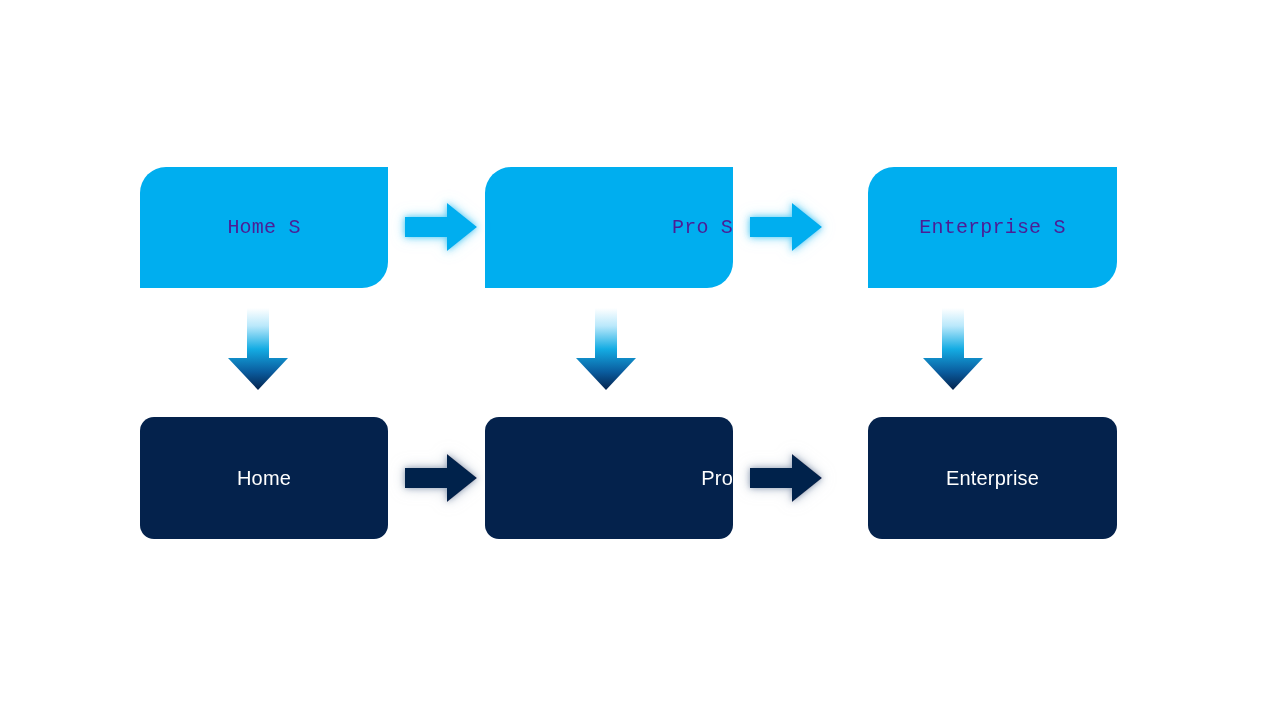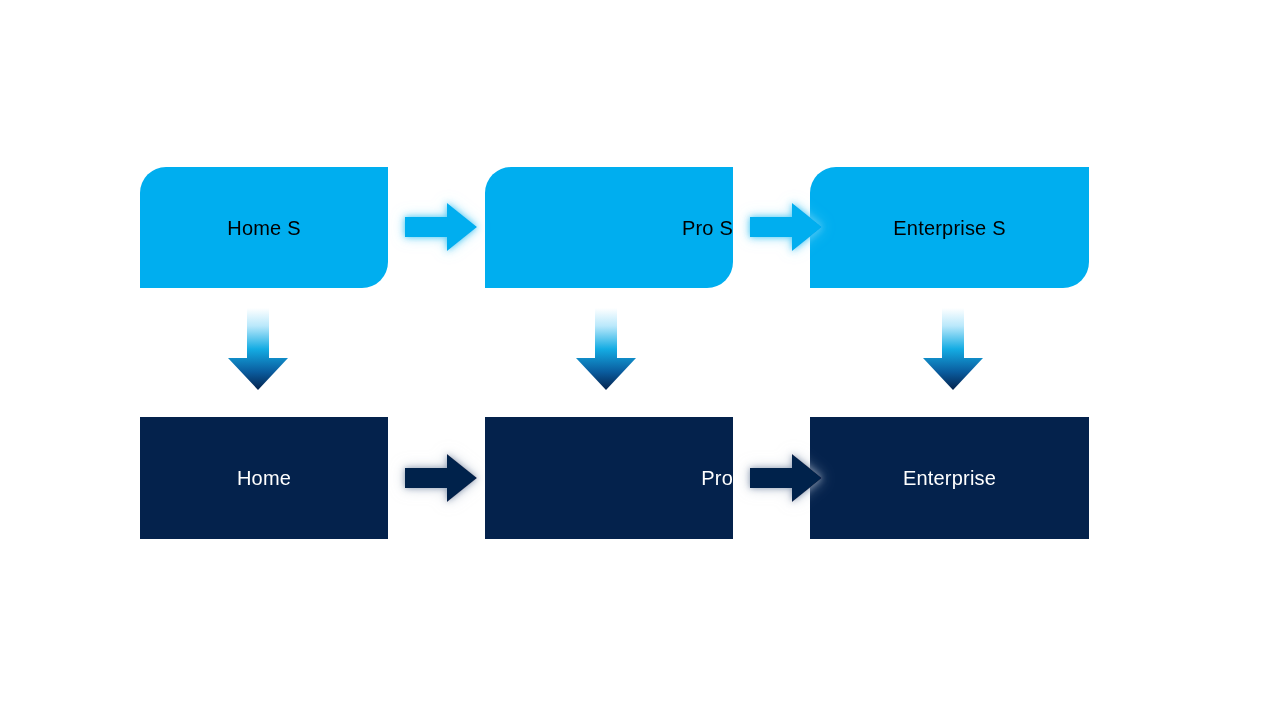--- a/index.html
+++ b/index.html
@@ -28,51 +28,53 @@
     background: #00aeef;
     border-top-left-radius: 26px;
     border-bottom-right-radius: 26px;
     border-top-right-radius: 0;
     border-bottom-left-radius: 0;
     display: flex;
     align-items: center;
     justify-content: center;
   }
   .tier-card-top .card-label {
-    color: #000000;
+    color: #4c1d95;
     font-size: 20px;
     font-weight: 400;
     letter-spacing: 0.2px;
     line-height: 1;
     white-space: nowrap;
+    font-family: Liberation Mono, monospace;
   }
 
   
   .tier-card-bottom {
     position: absolute;
     top: 417px;
     height: 122px;
     background: #04224c;
     display: flex;
     align-items: center;
     justify-content: center;
+    border-radius: 14px;
   }
   .tier-card-bottom .card-label {
     color: #ffffff;
     font-size: 20px;
     font-weight: 400;
     letter-spacing: 0.2px;
     line-height: 1;
     white-space: nowrap;
   }
 
   
   .col-0 { left: 140px; width: 248px; }
   .col-1 { left: 485px; width: 248px; justify-content: flex-end; }
-  .col-2 { left: 810px; width: 279px; }
+  .col-2 { left: 868px; width: 249px; }
 
   
   .h-arrow {
     position: absolute;
     width: 76px;
     height: 56px;
   }
   .h-arrow svg { display: block; width: 100%; height: 100%; overflow: visible; }
 
   .h-arrow-top    { top: 199px; }

